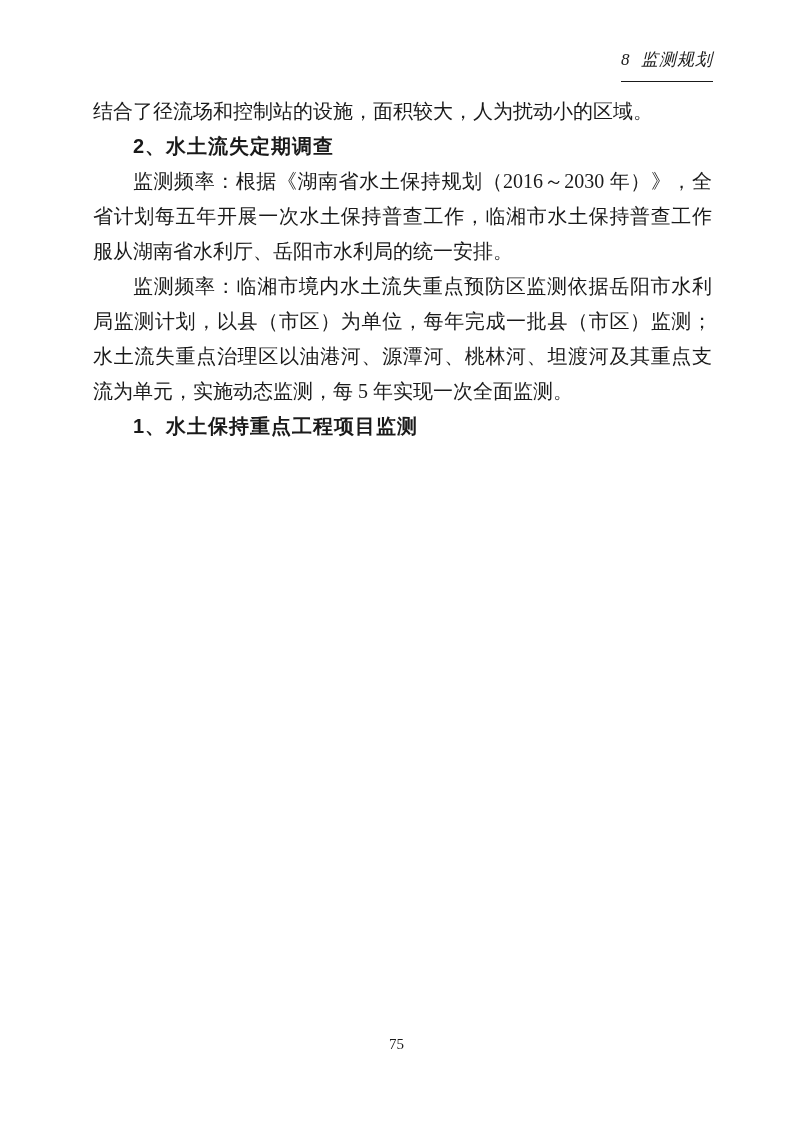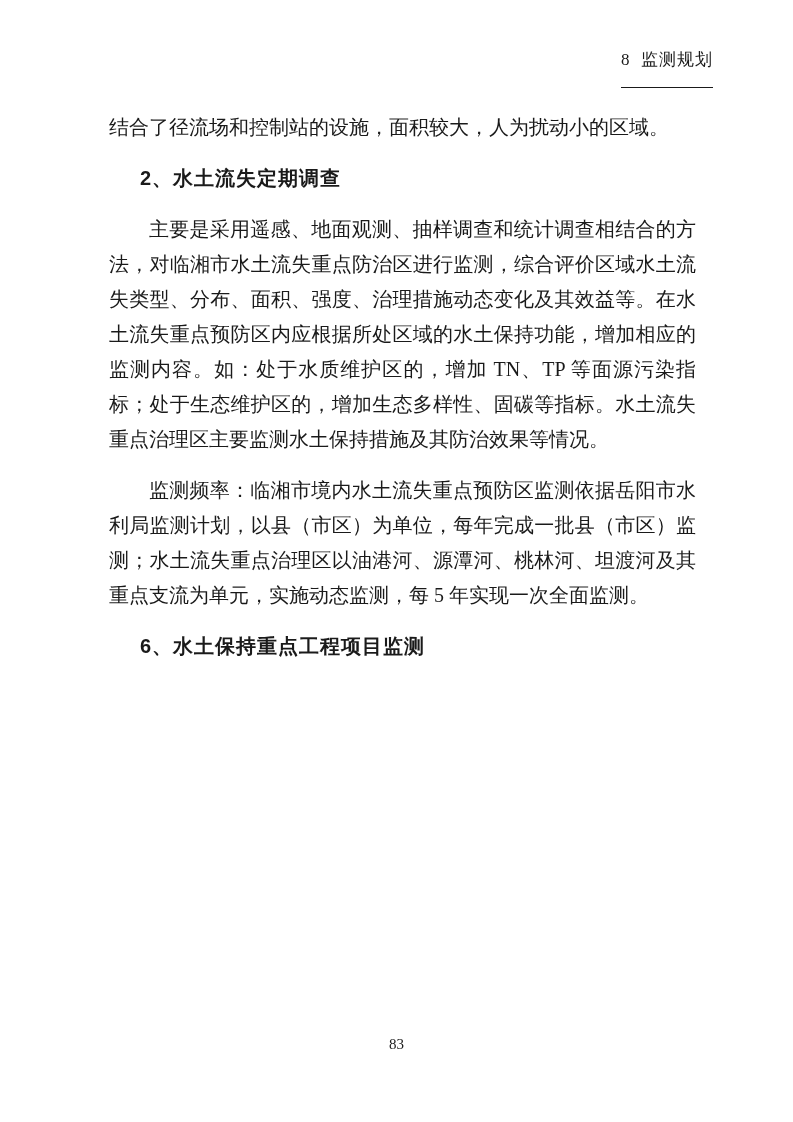--- a/index.html
+++ b/index.html
@@ -21,41 +21,42 @@
     top: 48px;
     left: 93px;
     width: 620px;
     text-align: right;
     font-size: 17px;
   }
   .header-label {
     display: inline-block;
     white-space: pre;
     letter-spacing: 1px;
-    padding-bottom: 16px;
+    padding-bottom: 10px;
     border-bottom: 1px solid #1a1a1a;
+    font-style: italic;
   }
   .content {
     position: absolute;
     top: 94px;
     left: 93px;
     width: 619px;
     font-size: 20px;
     line-height: 35px;
     text-align: justify;
   }
   .para {
-    margin: 16px;
+    margin: 0;
     text-indent: 0;
   }
   .para.indent {
     text-indent: 2em;
   }
   .heading {
-    margin: 7px;
+    margin: 0;
     font-size: 20px;
     line-height: 35px;
     font-weight: bold;
     font-family: "Liberation Sans", "DejaVu Sans", sans-serif;
     text-indent: 2em;
     text-align: left;
     letter-spacing: 1px;
   }
   .page-footer {
     position: absolute;
@@ -71,22 +72,22 @@
 
 <div class="page">
 
   <div class="page-header">
     <span class="header-label">8  监测规划</span>
   </div>
 
   <div class="content">
     <p class="para">结合了径流场和控制站的设施，面积较大，人为扰动小的区域。</p>
     <h3 class="heading">2、水土流失定期调查</h3>
-    <p class="para indent">主要是采用遥感、地面观测、抽样调查和统计调查相结合的方法，对临湘市水土流失重点防治区进行监测，综合评价区域水土流失类型、分布、面积、强度、治理措施动态变化及其效益等。在水土流失重点预防区内应根据所处区域的水土保持功能，增加相应的监测内容。如：处于水质维护区的，增加 TN、TP 等面源污染指标；处于生态维护区的，增加生态多样性、固碳等指标。水土流失重点治理区主要监测水土保持措施及其防治效果等情况。</p>
+    <p class="para indent">监测频率：根据《湖南省水土保持规划（2016～2030 年）》，全省计划每五年开展一次水土保持普查工作，临湘市水土保持普查工作服从湖南省水利厅、岳阳市水利局的统一安排。</p>
     <p class="para indent">监测频率：临湘市境内水土流失重点预防区监测依据岳阳市水利局监测计划，以县（市区）为单位，每年完成一批县（市区）监测；水土流失重点治理区以油港河、源潭河、桃林河、坦渡河及其重点支流为单元，实施动态监测，每 5 年实现一次全面监测。</p>
-    <h3 class="heading">6、水土保持重点工程项目监测</h3>
+    <h3 class="heading">1、水土保持重点工程项目监测</h3>
   </div>
 
   <div class="page-footer">
-    <span>83</span>
+    <span>75</span>
   </div>
 
 </div>
 
 </body></html>

